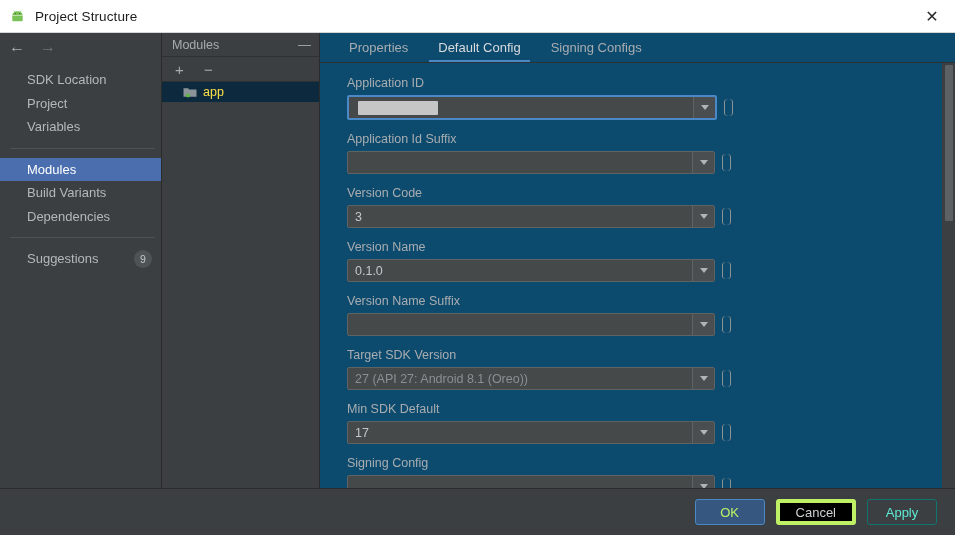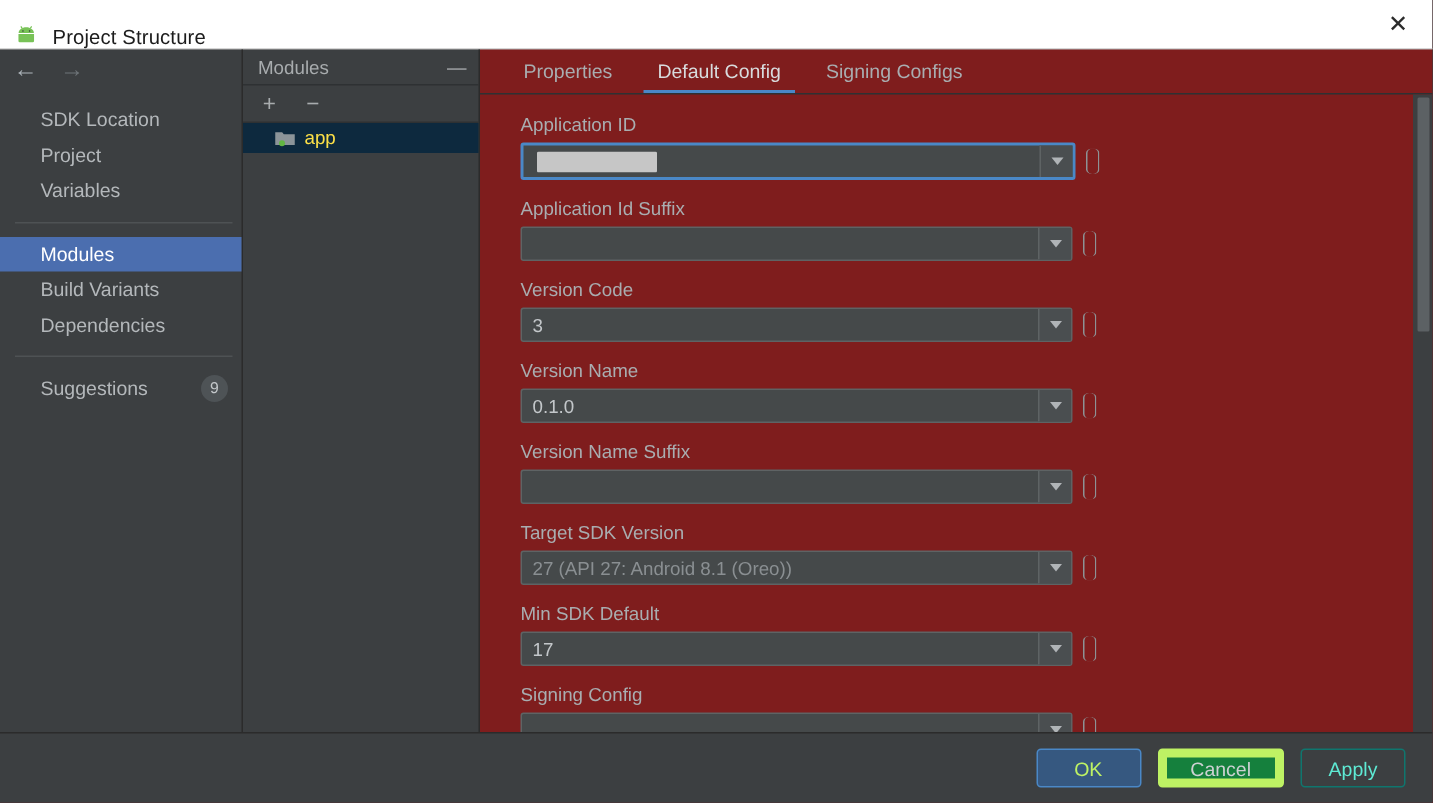--- a/index.html
+++ b/index.html
@@ -19,21 +19,21 @@
     background: #3c3f41;
   }
 
   
   .titlebar {
     position: absolute;
     top: 0; left: 0;
     width: 955px; height: 33px;
     background: #ffffff;
     display: flex;
-    align-items: flex-end;
+    align-items: center;
     border-bottom: 1px solid #d6d6d6;
   }
   .titlebar-icon {
     margin-left: 9px;
     width: 17px; height: 17px;
     display: flex; align-items: center; justify-content: center;
   }
   .titlebar-title {
     margin-left: 9px;
     font-size: 13.5px;
@@ -168,21 +168,21 @@
   .module-row.selected {
     background: #0d293e;
     color: #fde047;
   }
   .folder-icon { width: 14px; height: 12px; position: relative; display:inline-block; }
 
   
   .content {
     flex: 1;
     height: 455px;
-    background: #7f1d1d;
+    background: #0c4a6e;
     position: relative;
   }
   .tabs {
     height: 30px;
     display: flex;
     align-items: flex-end;
     padding-left: 14px;
     gap: 0;
     border-bottom: 1px solid #2e3133;
   }
@@ -316,22 +316,22 @@
   }
   .btn {
     height: 26px;
     min-width: 70px;
     padding: 0 16px;
     border-radius: 3px;
     font-size: 13px;
     display: flex;
     align-items: center;
     justify-content: center;
-    border: 6px solid #bef264;
-    background: #15803d;
+    border: 4px solid #bef264;
+    background: #000000;
     color: #cdd1d3;
   }
   .btn.primary {
     background: #365880;
     border: 1px solid #4a88c7;
     color: #bef264;
   }
   .btn.disabled {
     background: #3c3f41;
     border: 1px solid #0f766e;

